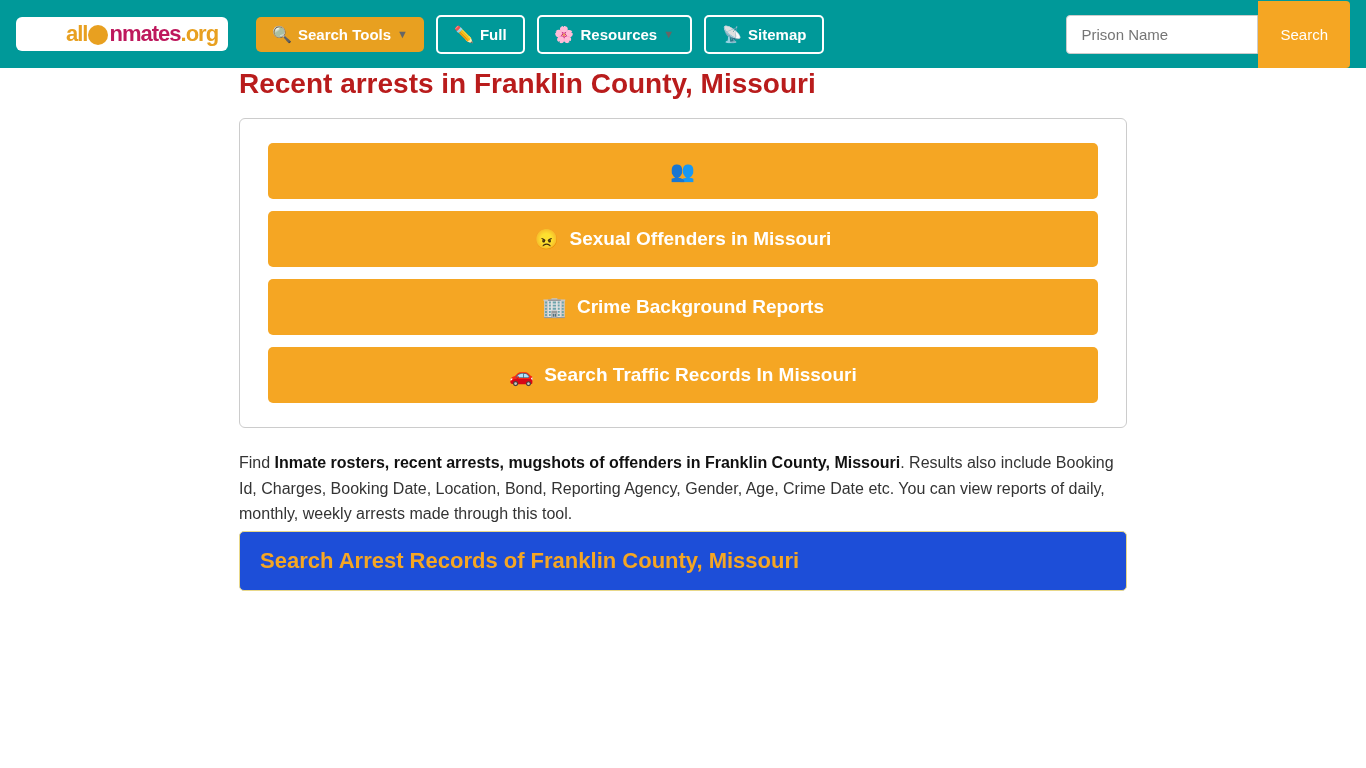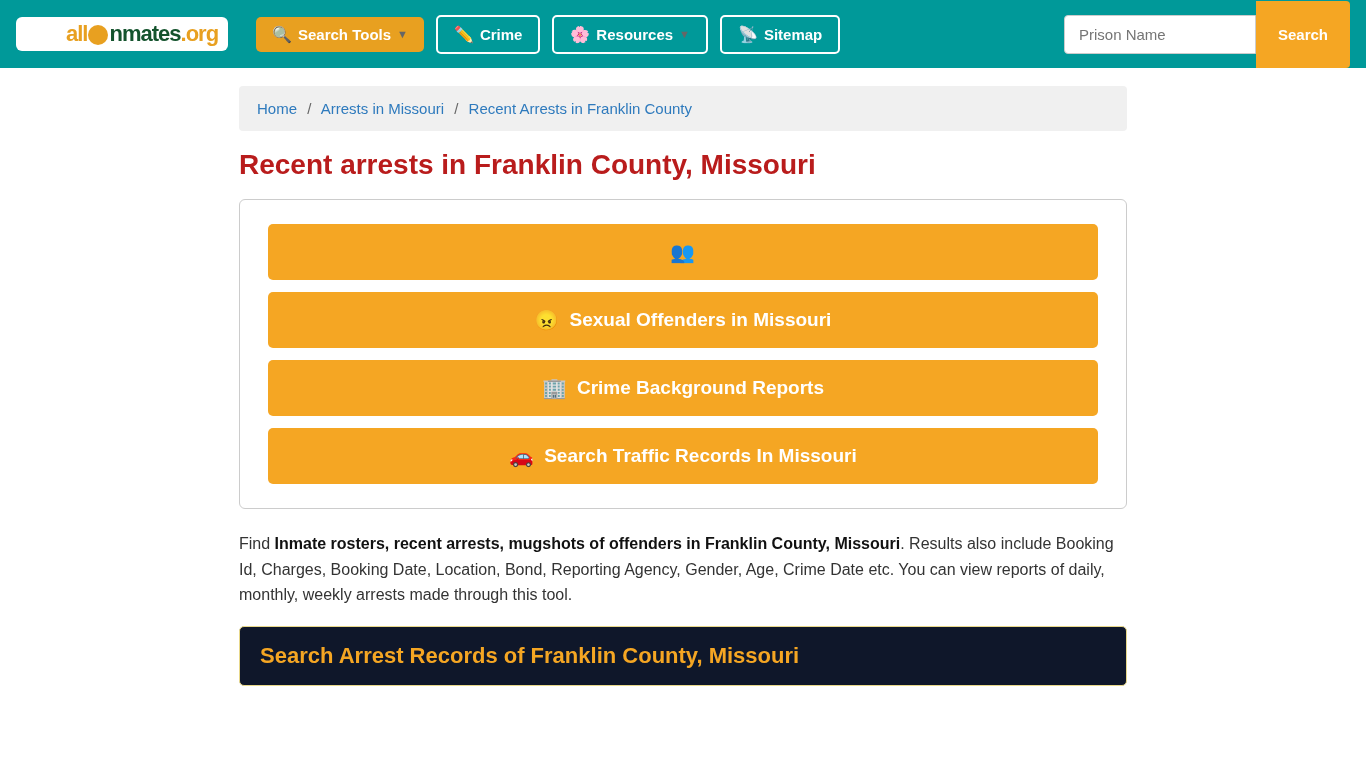--- a/index.html
+++ b/index.html
@@ -23,21 +23,21 @@
       margin-right: 16px;
       min-width: 200px;
     }
     .logo-text {
       font-size: 22px;
       font-weight: bold;
       color: #333;
       letter-spacing: -1px;
     }
     .logo-all { color: #e8a020; margin-left: 40px; }
-    .logo-inmates { color: #14532d; }
+    .logo-inmates { color: #be185d; }
     .logo-org { color: #e8a020; }
     .nav-btn {
       background: #fff;
       border: none;
       border-radius: 5px;
       padding: 8px 16px;
       font-size: 15px;
       font-weight: bold;
       color: #333;
       cursor: pointer;
@@ -65,21 +65,21 @@
       font-size: 15px;
       width: 192px;
       outline: none;
     }
     .header-search button {
       background: #f5a623;
       color: #fff;
       border: none;
       padding: 25px 22px;
       font-size: 15px;
-      font-weight: bold;
+      font-weight: normal;
       border-radius: 0 4px 4px 0;
       cursor: pointer;
     }
 
     
     .main {
       max-width: 920px;
       margin: 0 auto;
       padding: 0 16px;
     }
@@ -136,27 +136,27 @@
       text-align: center;
     }
     .action-btn:last-child { margin-bottom: 0; }
     .action-btn .btn-icon { font-size: 20px; }
 
     
     .description {
       font-size: 16px;
       color: #333;
       line-height: 1.6;
-      margin-bottom: 18px;
+      margin-bottom: 4px;
     }
     .description b { color: #111; }
 
     
     .search-section-box {
-      background: #0f172a;
+      background: #1d4ed8;
       border: 1px solid #e8d88a;
       border-radius: 5px;
       padding: 16px 20px;
     }
     .search-section-title {
       font-size: 22px;
       font-weight: bold;
       color: #f5a623;
     }
   </style>
@@ -171,21 +171,21 @@
   </div>
 
   <button class="nav-btn search-tools-btn">
     <span class="icon">🔍</span>
     <span>Search Tools</span>
     <span class="caret">▼</span>
   </button>
 
   <button class="nav-btn blog-btn">
     <span class="icon">✏️</span>
-    <span>Crime</span>
+    <span>Full</span>
   </button>
 
   <button class="nav-btn resources-btn">
     <span class="icon">🌸</span>
     <span>Resources</span>
     <span class="caret">▼</span>
   </button>
 
   <button class="nav-btn sitemap-btn">
     <span class="icon">📡</span>
@@ -197,27 +197,20 @@
   <div class="header-search">
     <input type="text" placeholder="Prison Name" style="">
     <button>
       <span>Search</span>
     </button>
   </div>
 </header>
 
 <div class="main">
 
-  <nav class="breadcrumb">
-    <a href="#">Home</a>
-    <span class="sep">/</span>
-    <a href="#">Arrests in Missouri</a>
-    <span class="sep">/</span>
-    <a href="#" class="current">Recent Arrests in Franklin County</a>
-  </nav>
 
   <h1 class="page-title">Recent arrests in Franklin County, Missouri</h1>
 
   <div class="card">
     <button class="action-btn">
       <span class="btn-icon">👥</span>
     </button>
     <button class="action-btn">
       <span class="btn-icon">😠</span>
       <span>Sexual Offenders in Missouri</span>

